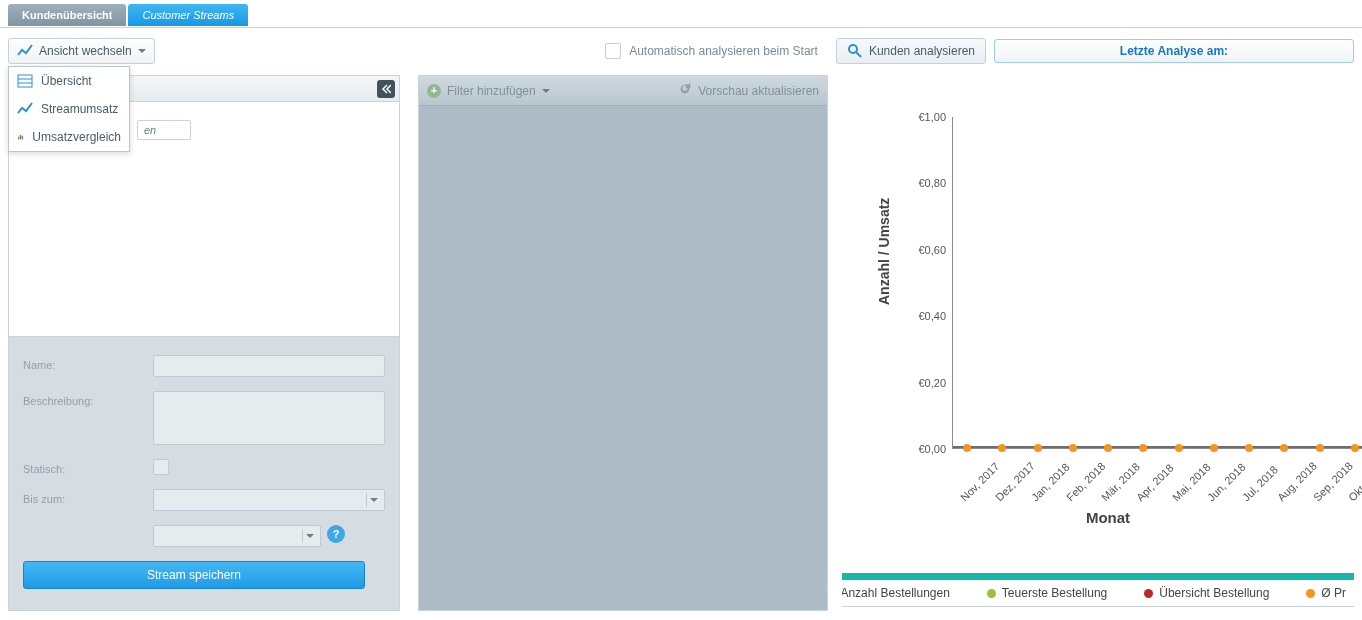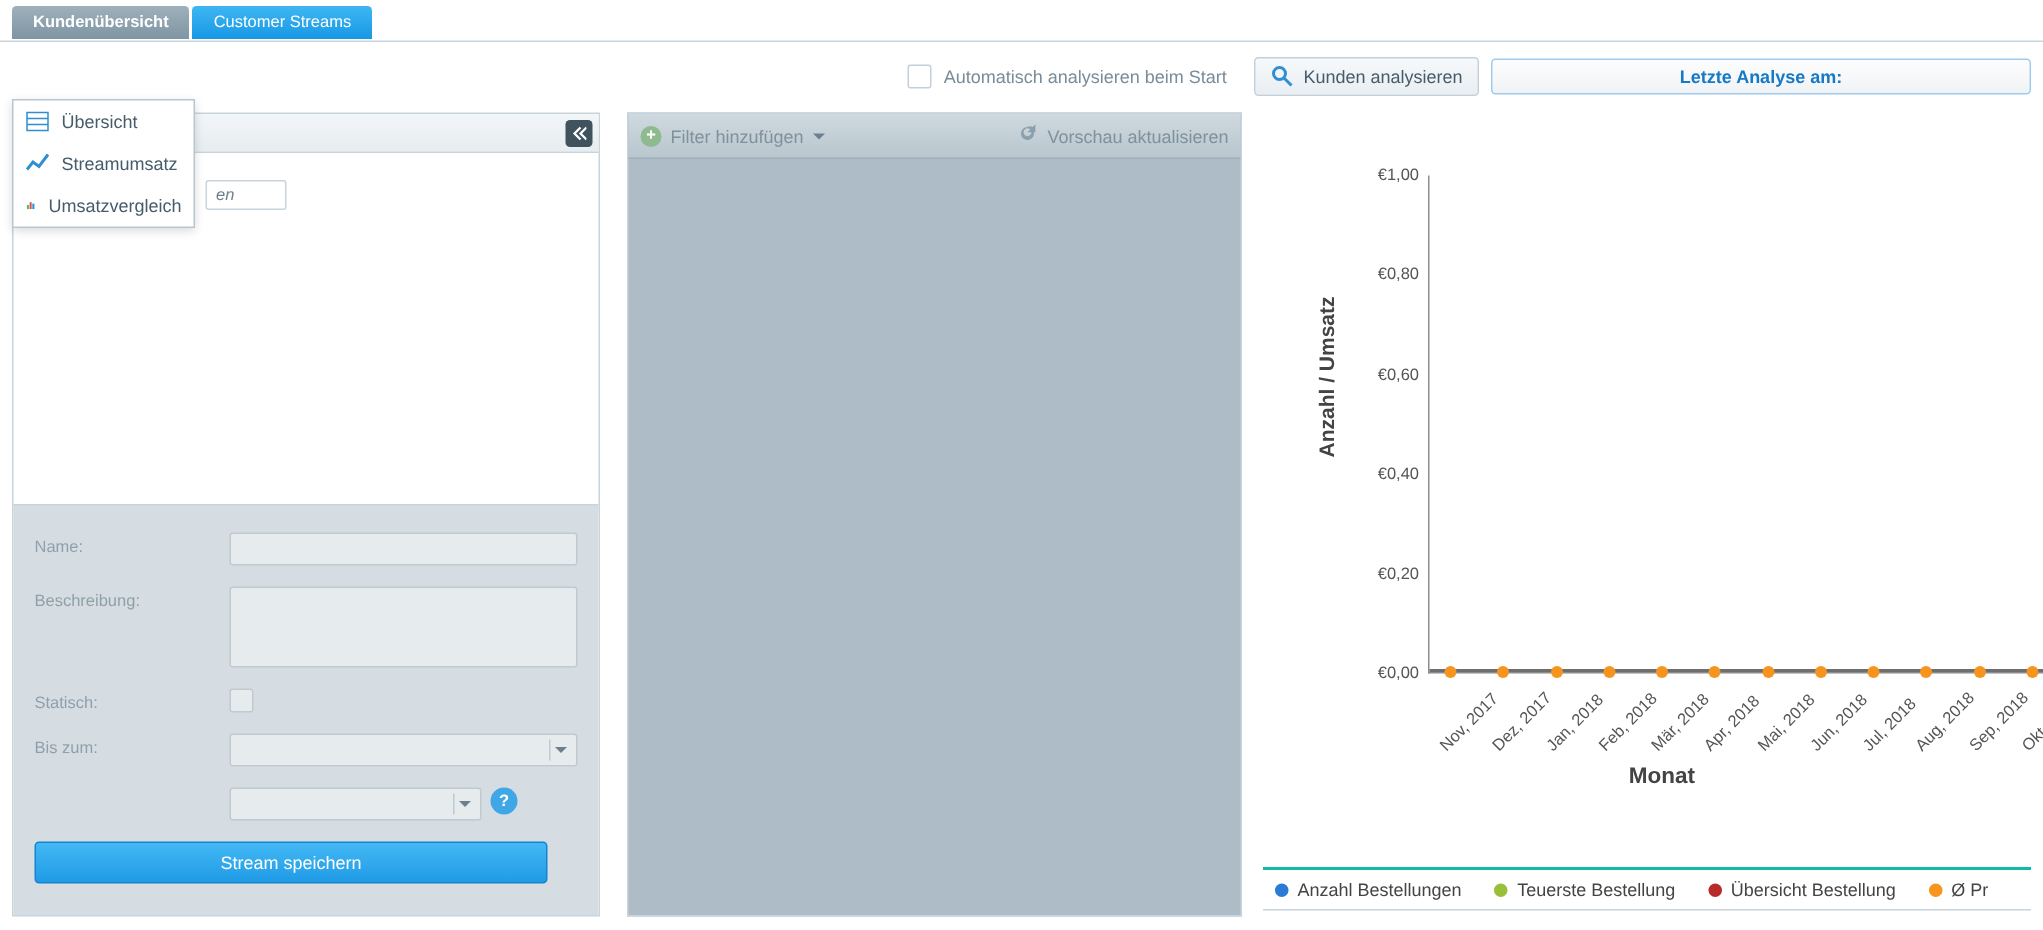--- a/index.html
+++ b/index.html
@@ -21,21 +21,21 @@
     gap: 2px;
   }
   .top-tab {
     padding: 5px 14px;
     border-radius: 3px 3px 0 0;
     color: #fff;
     font-size: 11px;
     cursor: pointer;
   }
   .top-tab.inactive { background: linear-gradient(#9eb0bb,#7f95a3); font-weight: bold; }
-  .top-tab.active { background: linear-gradient(#3fb6f2,#1798e5); }
+  .top-tab.active { background: linear-gradient(#3fb6f2,#1798e5); font-style: italic; }
 
   .divider {
     position: absolute;
     top: 27px; left: 0; right: 0;
     height: 1px; background: #c8d4db;
   }
 
   
   .toolbar {
     position: absolute;
@@ -270,44 +270,55 @@
     transform-origin: left top;
     white-space:nowrap;
   }
   .xlabel {
     position:absolute; left:0; right:0; top:404px;
     text-align:center; font-weight:bold; font-size:15px; color:#444;
   }
   .legend {
     position:absolute;
     left:0px; right:0px; bottom:4px;
-    border-top:2px solid #14b8a6;
+    border-top:7px solid #14b8a6;
     border-bottom:1px solid #c8d4db;
     padding:6px 8px;
-    display:flex; gap:22px;
+    display:flex; gap:37px;
     color:#444;
-    overflow:hidden; white-space:nowrap;
+    overflow:hidden; white-space:nowrap;justify-content:flex-end;
   }
   .legend span { display:flex; align-items:center; gap:6px; }
   .dot { width:9px;height:9px;border-radius:50%; display:inline-block;}
   .d-blue{background:#2b7bd6;} .d-green{background:#9abf3b;}
   .d-red{background:#b92b2b;} .d-orange{background:#f7941e;}
 
   .caret svg{width:8px;height:8px;fill:#6c7f8c;}
 </style>
 </head>
 <body>
 
 <div class="top-tabs">
   <div class="top-tab inactive">Kundenübersicht</div>
   <div class="top-tab active">Customer Streams</div>
 </div>
 <div class="divider"></div>
 
 <div class="toolbar">
+  <div class="view-btn">
+    <span class="ico">
+      <svg viewBox="0 0 16 16">
+          <polyline points="1,12 5,7 9,10 15,2" fill="none" stroke="#2f8fd0" stroke-width="2"></polyline>
+        </svg>
+    </span>
+    <span>Ansicht wechseln</span>
+    <span class="caret"><svg viewBox="0 0 8 8">
+          <path d="M0 2l4 4 4-4z"></path>
+        </svg></span>
+  </div>
   <div class="spacer"></div>
   <div class="chk-wrap">
     <div class="chk"></div>
     <span>Automatisch analysieren beim Start</span>
   </div>
   <div class="analyse-btn">
     <span class="ico">
       <svg viewBox="0 0 16 16">
           <circle cx="6" cy="6" r="4" fill="none" stroke="#2f8fd0" stroke-width="2"></circle>
           <line x1="9" y1="9" x2="14" y2="14" stroke="#2f8fd0" stroke-width="2"></line>

